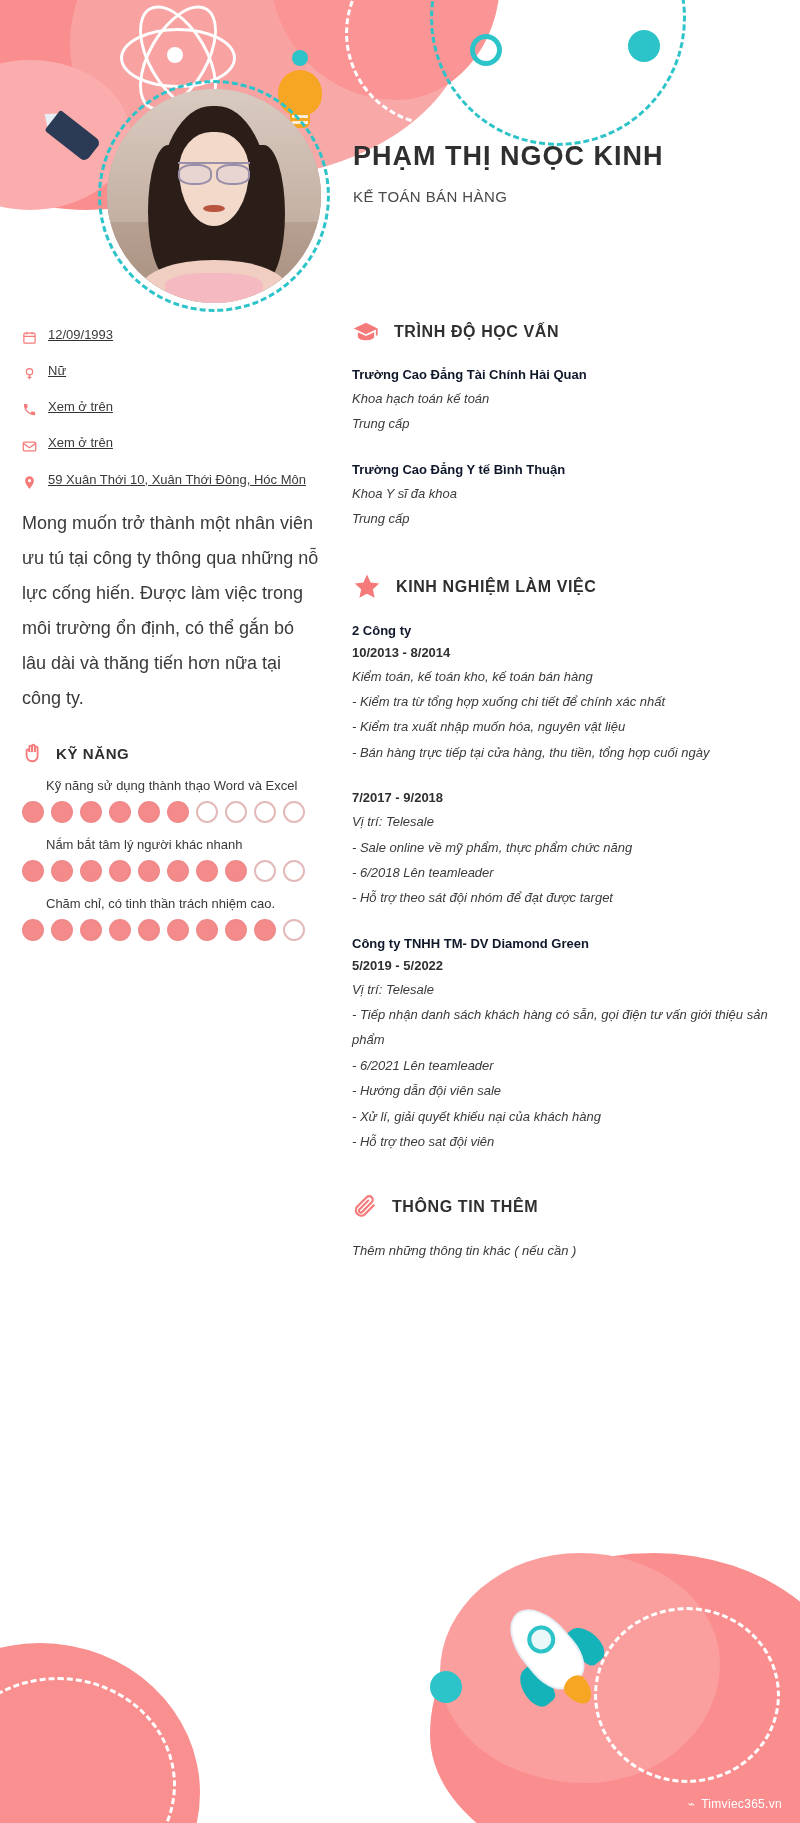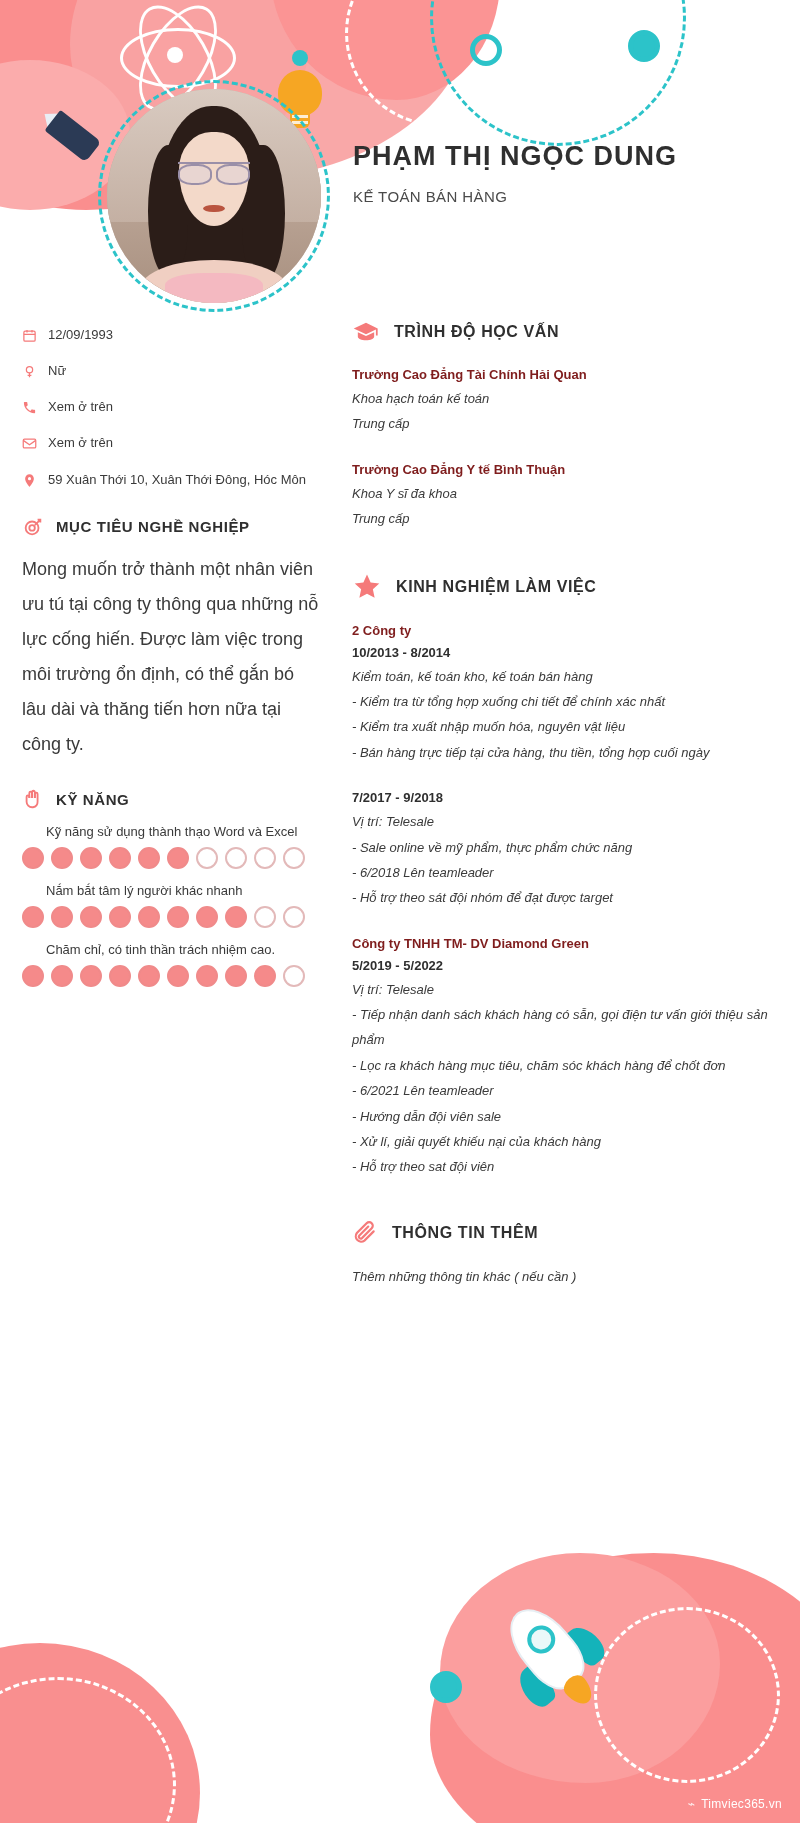--- a/index.html
+++ b/index.html
@@ -281,22 +281,23 @@
   }
   .right-col {
     position: absolute;
     left: 352px; top: 318px;
     width: 420px;
   }
 
   
   .contact-row {
     display: flex;
-    align-items: center;
+    align-items: flex-end;
     margin-bottom: 16px;
+    text-decoration: underline;
   }
   .contact-ico {
     width: 26px;
     flex: 0 0 26px;
     color: #f57a7a;
     display: flex;
     align-items: center;
     justify-content: flex-start;
     padding-top: 1px;
   }
@@ -353,21 +354,21 @@
     box-sizing: border-box;
   }
   .dot.on { background: #f58a8a; }
   .dot.off { background: #ffffff; border-color: #e3b9b9; }
 
   
   .entry { margin-bottom: 22px; }
   .entry-title {
     font-size: 13px;
     font-weight: bold;
-    color: #7f1d1d;
+    color: #0f172a;
     line-height: 1.7;
   }
   .entry-date {
     font-size: 13px;
     font-weight: bold;
     color: #2f2f2f;
     line-height: 1.7;
   }
   .entry-line {
     font-size: 13px;
@@ -516,21 +517,21 @@
       <div class="photo-hair-side-r"></div>
       <div class="photo-face"></div>
       <div class="photo-glasses"></div>
       <div class="photo-lips"></div>
       <div class="photo-shoulder"></div>
       <div class="photo-top"></div>
     </div>
   </div>
 
   <div class="header-text">
-    <h1 class="name">PHẠM THỊ NGỌC DUNG</h1>
+    <h1 class="name">PHẠM THỊ NGỌC KINH</h1>
     <div class="job-title">KẾ TOÁN BÁN HÀNG</div>
   </div>
 
   <div class="left-col">
 
     <div class="contact-row">
       <span class="contact-ico">
         <svg width="15" height="15" viewBox="0 0 24 24" fill="none" stroke="currentColor" stroke-width="2">
           <rect x="3" y="5" width="18" height="16" rx="2"></rect>
           <path d="M3 10h18M8 3v4M16 3v4"></path>
@@ -570,30 +571,20 @@
 
     <div class="contact-row">
       <span class="contact-ico">
         <svg width="15" height="15" viewBox="0 0 24 24" fill="currentColor">
           <path d="M12 2C8.1 2 5 5.1 5 9c0 5.2 7 13 7 13s7-7.8 7-13c0-3.9-3.1-7-7-7zm0 9.5A2.5 2.5 0 1 1 12 6.5a2.5 2.5 0 0 1 0 5z"></path>
         </svg>
       </span>
       <span class="contact-text">59 Xuân Thới 10, Xuân Thới Đông, Hóc Môn</span>
     </div>
 
-    <div class="sec-head">
-      <span class="ico">
-        <svg width="22" height="22" viewBox="0 0 24 24" fill="none" stroke="currentColor" stroke-width="2">
-          <circle cx="11" cy="13" r="7"></circle>
-          <circle cx="11" cy="13" r="3"></circle>
-          <path d="M14 10l6-6M17 4h3v3"></path>
-        </svg>
-      </span>
-      <h2>MỤC TIÊU NGHỀ NGHIỆP</h2>
-    </div>
     <p class="body-text">Mong muốn trở thành một nhân viên ưu tú tại công ty thông qua những nỗ lực cống hiến. Được làm việc trong môi trường ổn định, có thể gắn bó lâu dài và thăng tiến hơn nữa tại công ty.</p>
 
     <div class="sec-head">
       <span class="ico">
         <svg width="22" height="22" viewBox="0 0 24 24" fill="none" stroke="currentColor" stroke-width="2">
           <path d="M8 11V5.5a1.5 1.5 0 0 1 3 0V11"></path>
           <path d="M11 11V4.5a1.5 1.5 0 0 1 3 0V11"></path>
           <path d="M14 11V6.5a1.5 1.5 0 0 1 3 0V13"></path>
           <path d="M8 11V9.5a1.5 1.5 0 0 0-3 0V15a6 6 0 0 0 6 6h1a6 6 0 0 0 5-6v-2"></path>
         </svg>
@@ -700,21 +691,20 @@
       <div class="entry-line">- Sale online về mỹ phẩm, thực phẩm chức năng</div>
       <div class="entry-line">- 6/2018 Lên teamleader</div>
       <div class="entry-line">- Hỗ trợ theo sát đội nhóm để đạt được target</div>
     </div>
 
     <div class="entry">
       <div class="entry-title">Công ty TNHH TM- DV Diamond Green</div>
       <div class="entry-date">5/2019 - 5/2022</div>
       <div class="entry-line">Vị trí: Telesale</div>
       <div class="entry-line">- Tiếp nhận danh sách khách hàng có sẵn, gọi điện tư vấn giới thiệu sản phẩm</div>
-      <div class="entry-line">- Lọc ra khách hàng mục tiêu, chăm sóc khách hàng để chốt đơn</div>
       <div class="entry-line">- 6/2021 Lên teamleader</div>
       <div class="entry-line">- Hướng dẫn đội viên sale</div>
       <div class="entry-line">- Xử lí, giải quyết khiếu nại của khách hàng</div>
       <div class="entry-line">- Hỗ trợ theo sat đội viên</div>
     </div>
 
     <div class="group-gap"></div>
 
     <div class="sec-head">
       <span class="ico">

